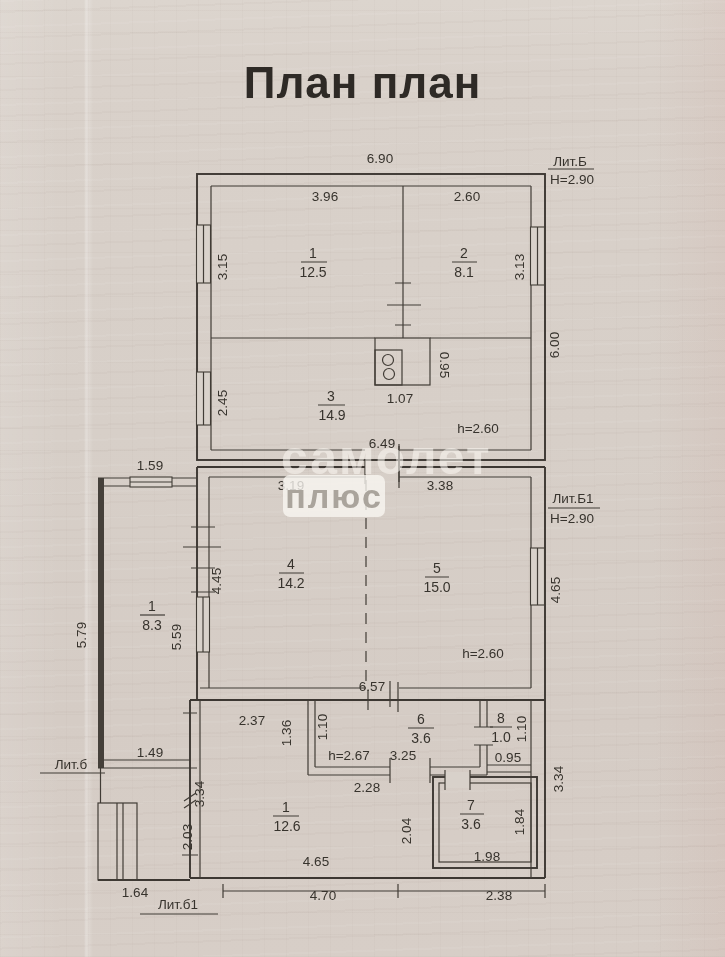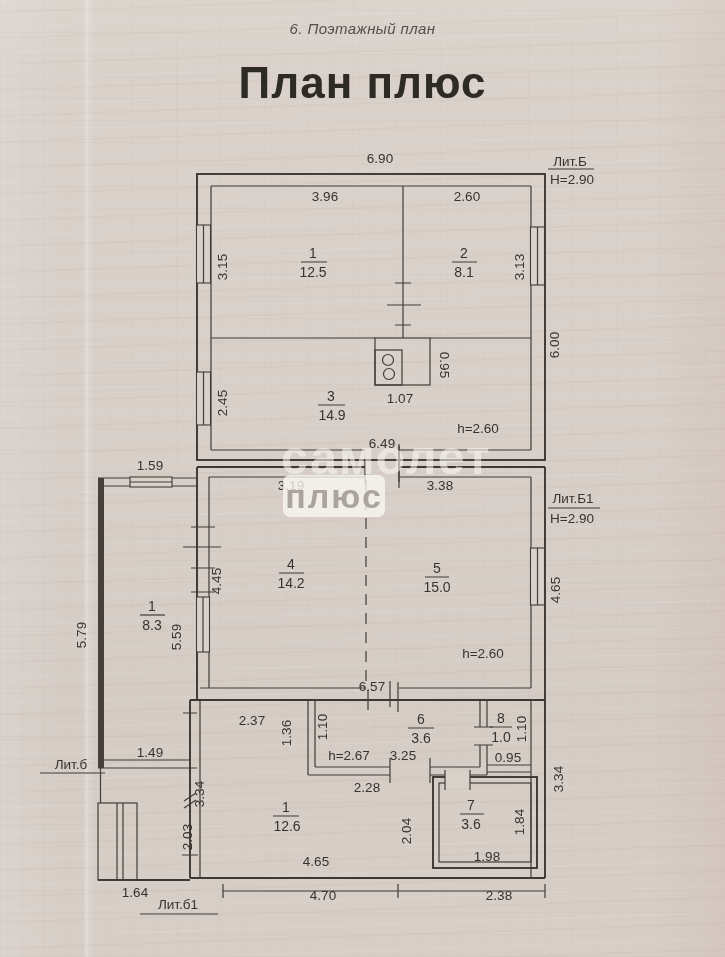--- a/index.html
+++ b/index.html
@@ -35,22 +35,21 @@
     letter-spacing:2px;color:rgba(252,248,242,0.55);}
   .wm2{position:absolute;left:283px;top:475px;width:102px;height:42px;border-radius:7px;
     background:rgba(250,247,242,0.78);display:flex;align-items:center;justify-content:center;}
   .wm2 span{font-size:34px;font-weight:700;letter-spacing:2px;color:#aaa49c;}
 </style>
 </head>
 <body>
 
 <div class="page">
 
-  <div class="hdr">6. Поэтажный план</div>
-  <div class="ttl">План плюс</div>
+  <div class="ttl">План план</div>
 
   <svg class="plan" width="725" height="957" viewBox="0 0 725 957">
 
     <g>
       <rect x="197" y="174" width="348" height="286" class="w2"></rect>
       <path class="w1" d="M211 186 H531 M211 186 V450 M531 186 V450 M211 450 H365 M400 450 H531"></path>
       <rect x="196.5" y="225" width="14" height="58" class="win"></rect>
       <line x1="203.5" y1="225" x2="203.5" y2="283" class="w1"></line>
       <rect x="196.5" y="372" width="14" height="53" class="win"></rect>
       <line x1="203.5" y1="372" x2="203.5" y2="425" class="w1"></line>

